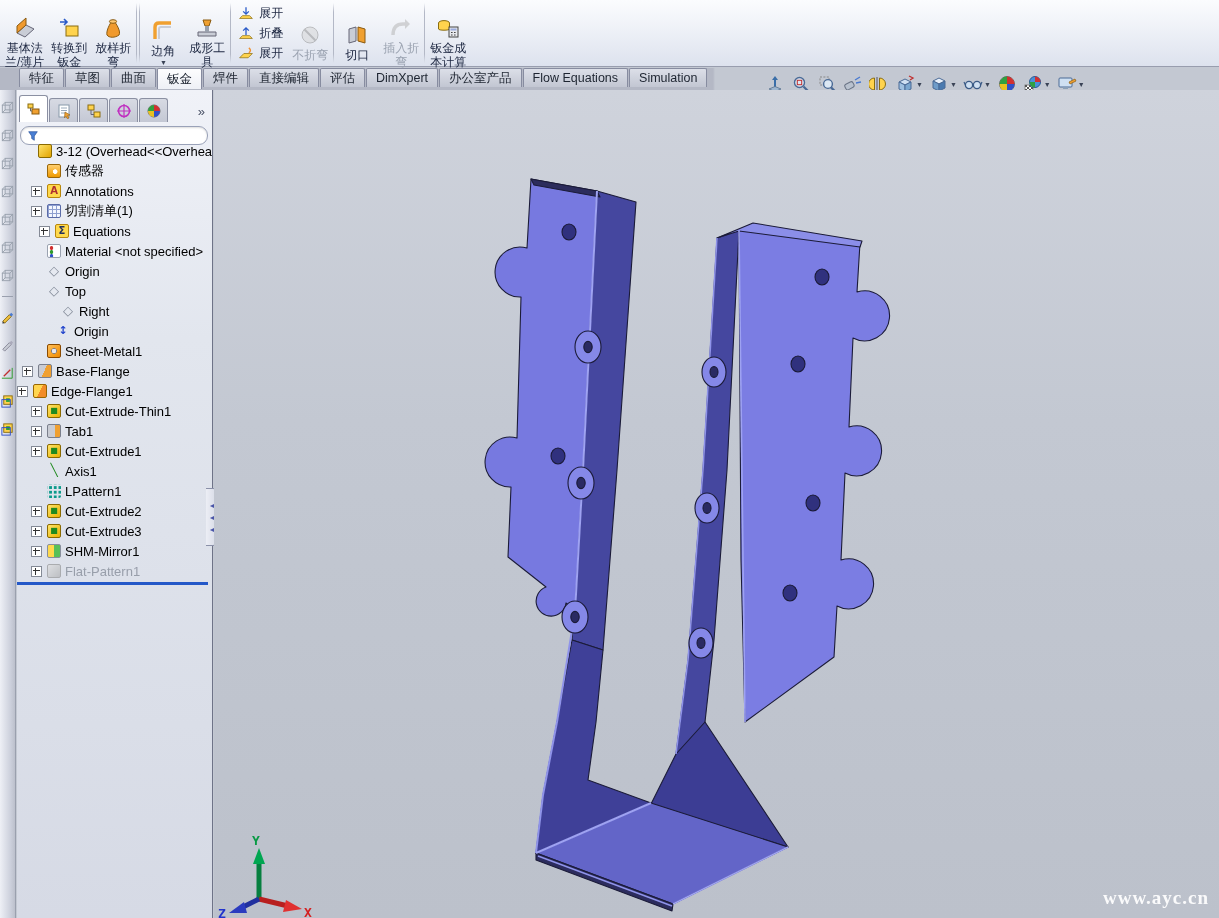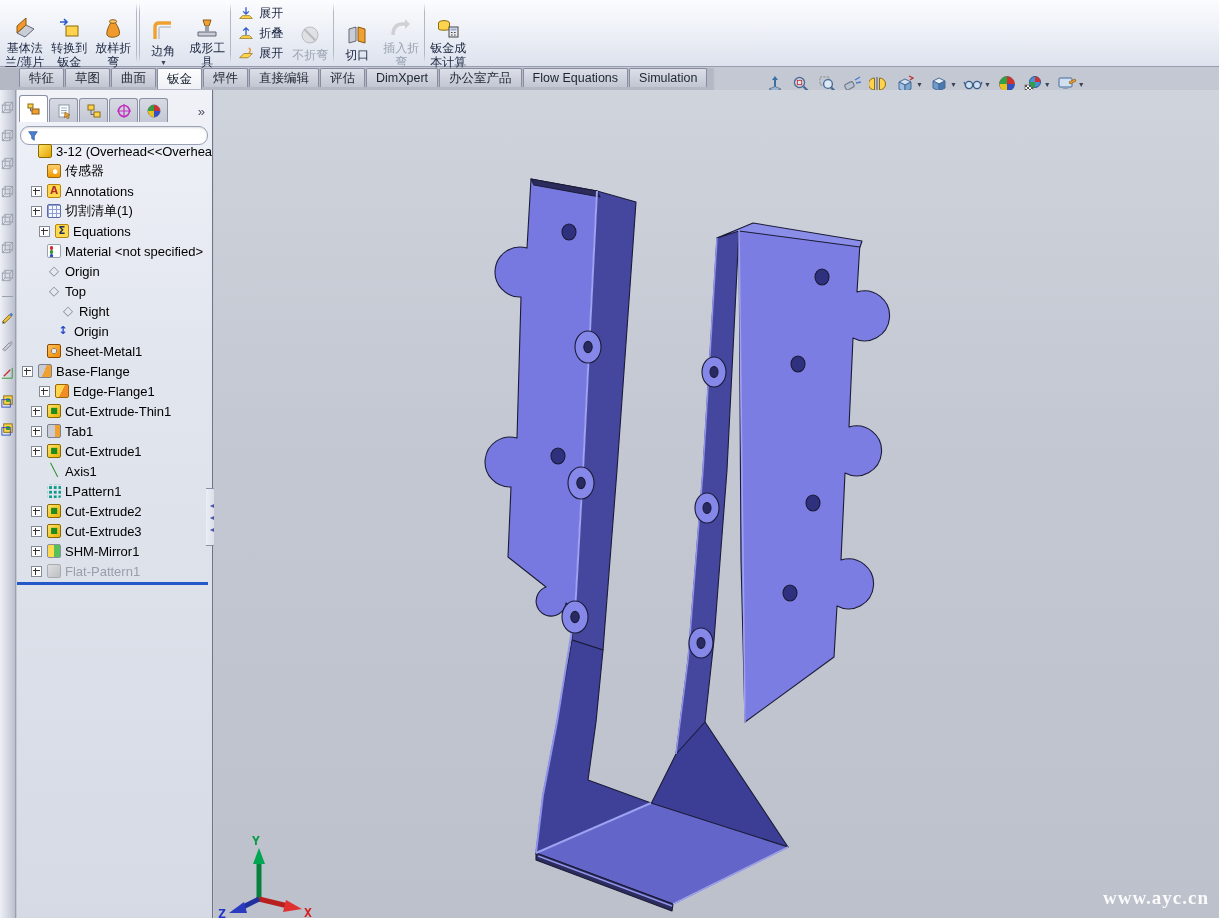--- a/index.html
+++ b/index.html
@@ -549,21 +549,21 @@
     <div class="trow" style="padding-left:14px">
       <span class="exp none"></span>
       <span class="tico i-sheetmetal"></span>
       <span>Sheet-Metal1</span>
     </div>
     <div class="trow" style="">
       <span class="exp"></span>
       <span class="tico i-baseflange"></span>
       <span>Base-Flange</span>
     </div>
-    <div class="trow" style="padding-left:22px">
+    <div class="trow" style="padding-left:0">
       <span class="exp"></span>
       <span class="tico i-edgeflange"></span>
       <span>Edge-Flange1</span>
     </div>
     <div class="trow" style="padding-left:14px">
       <span class="exp"></span>
       <span class="tico i-cutex"></span>
       <span>Cut-Extrude-Thin1</span>
     </div>
     <div class="trow" style="padding-left:14px">

